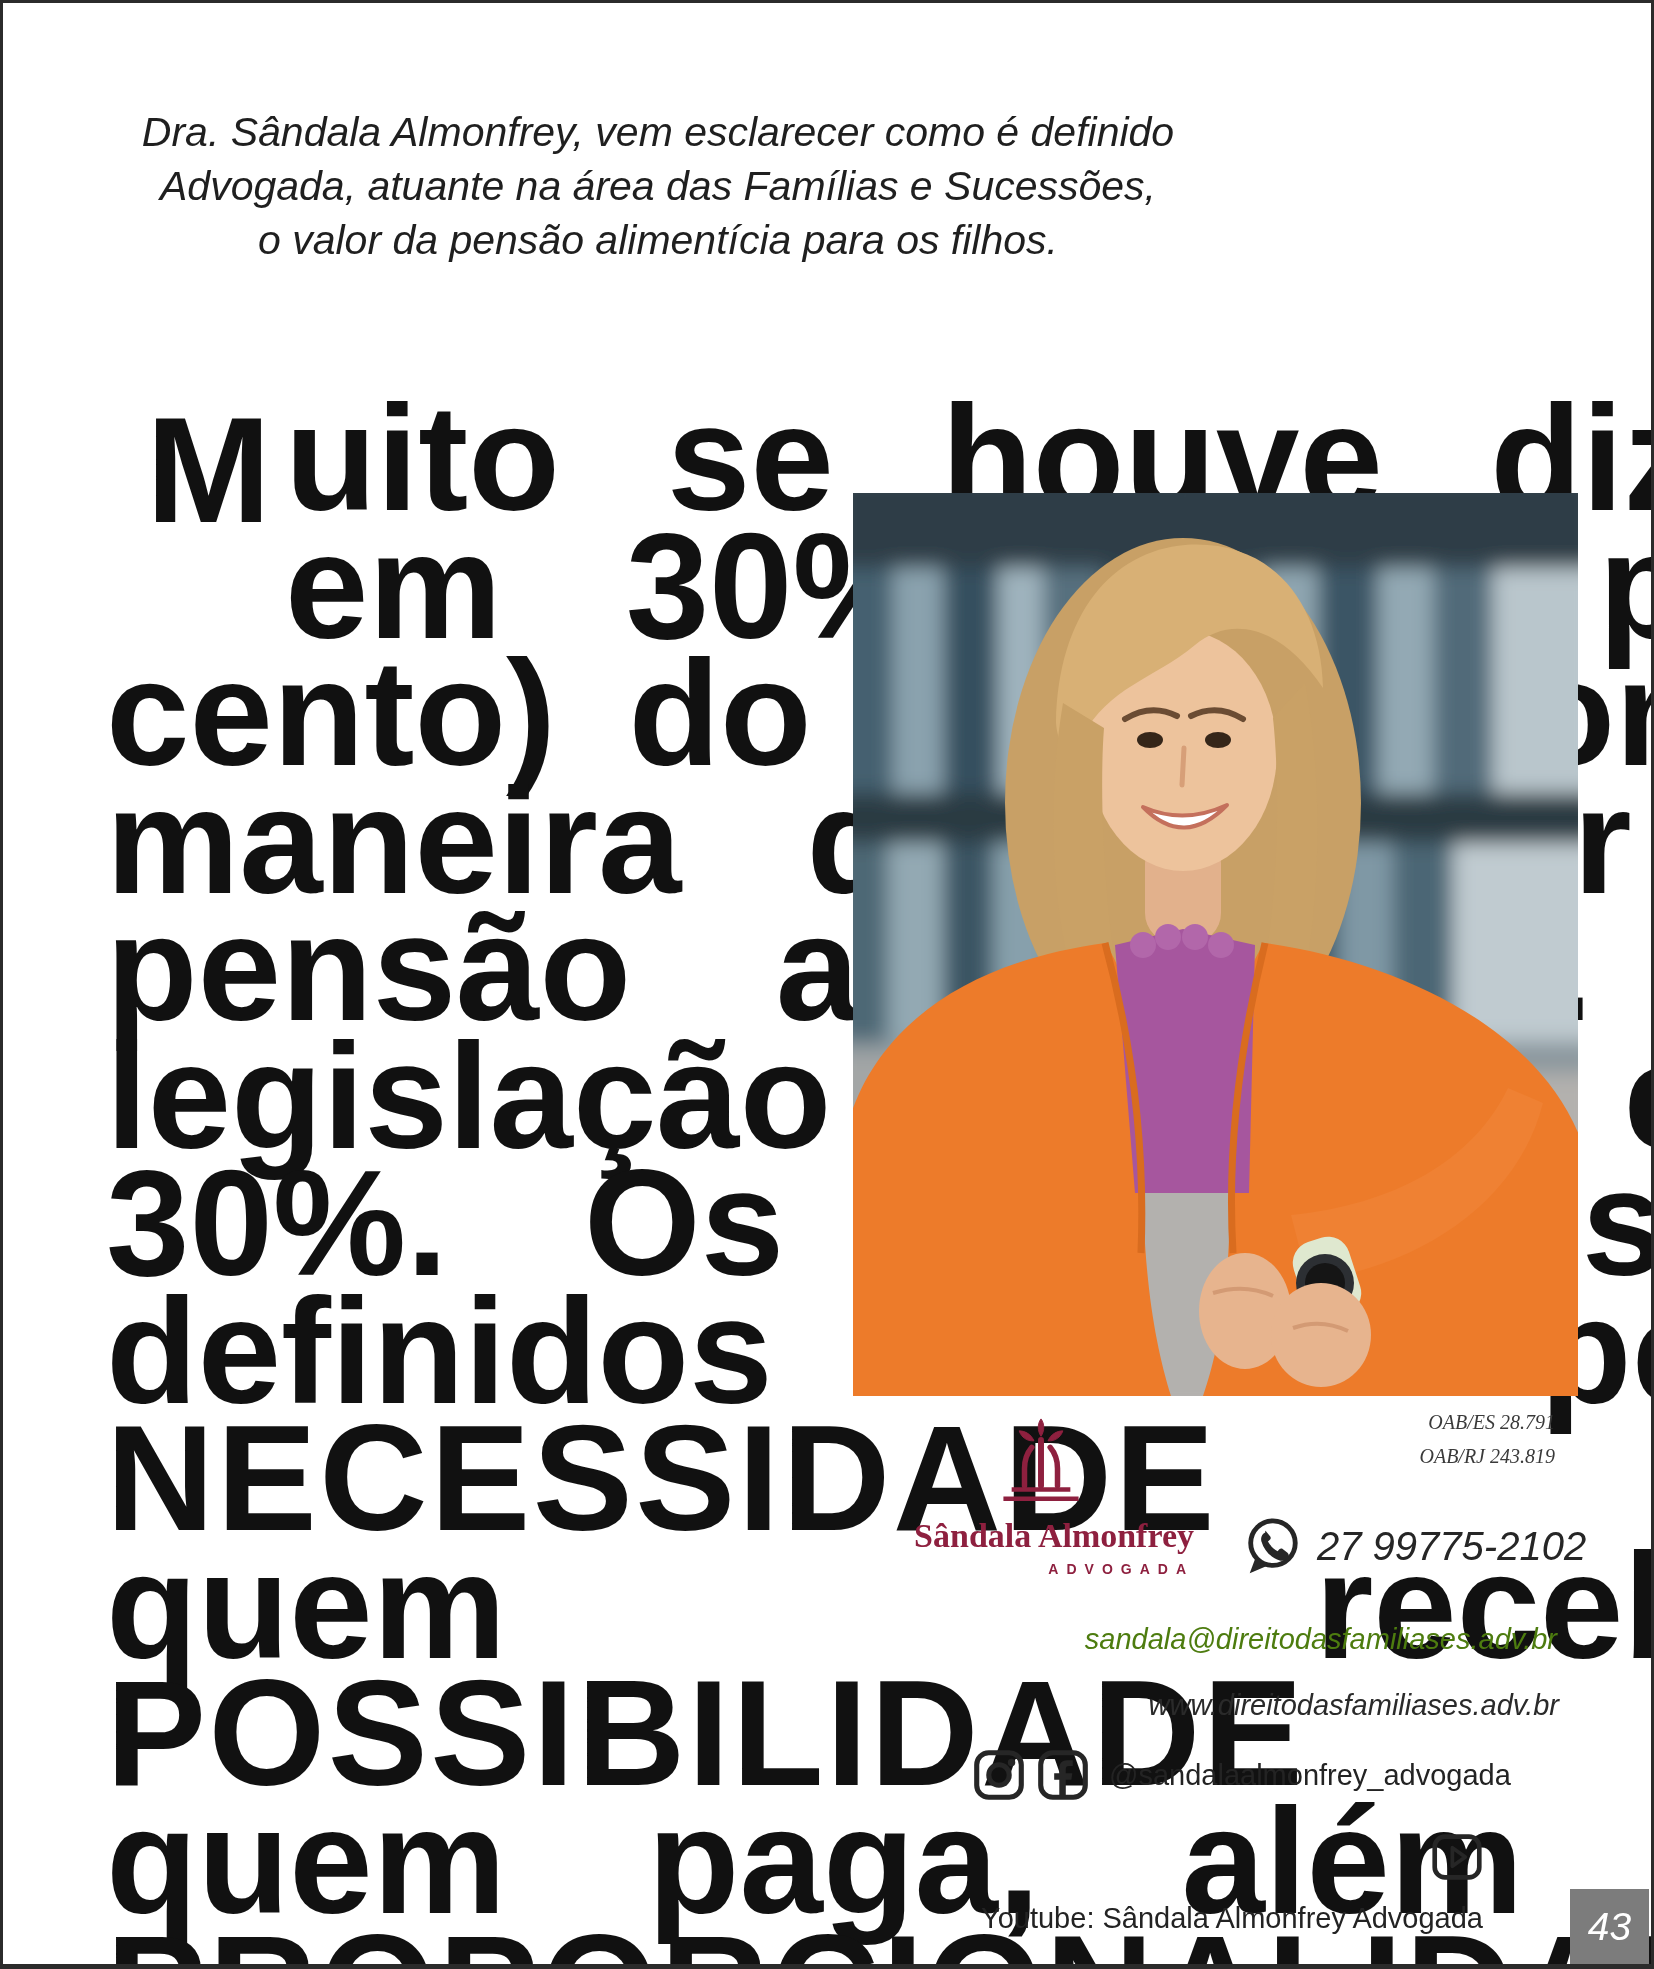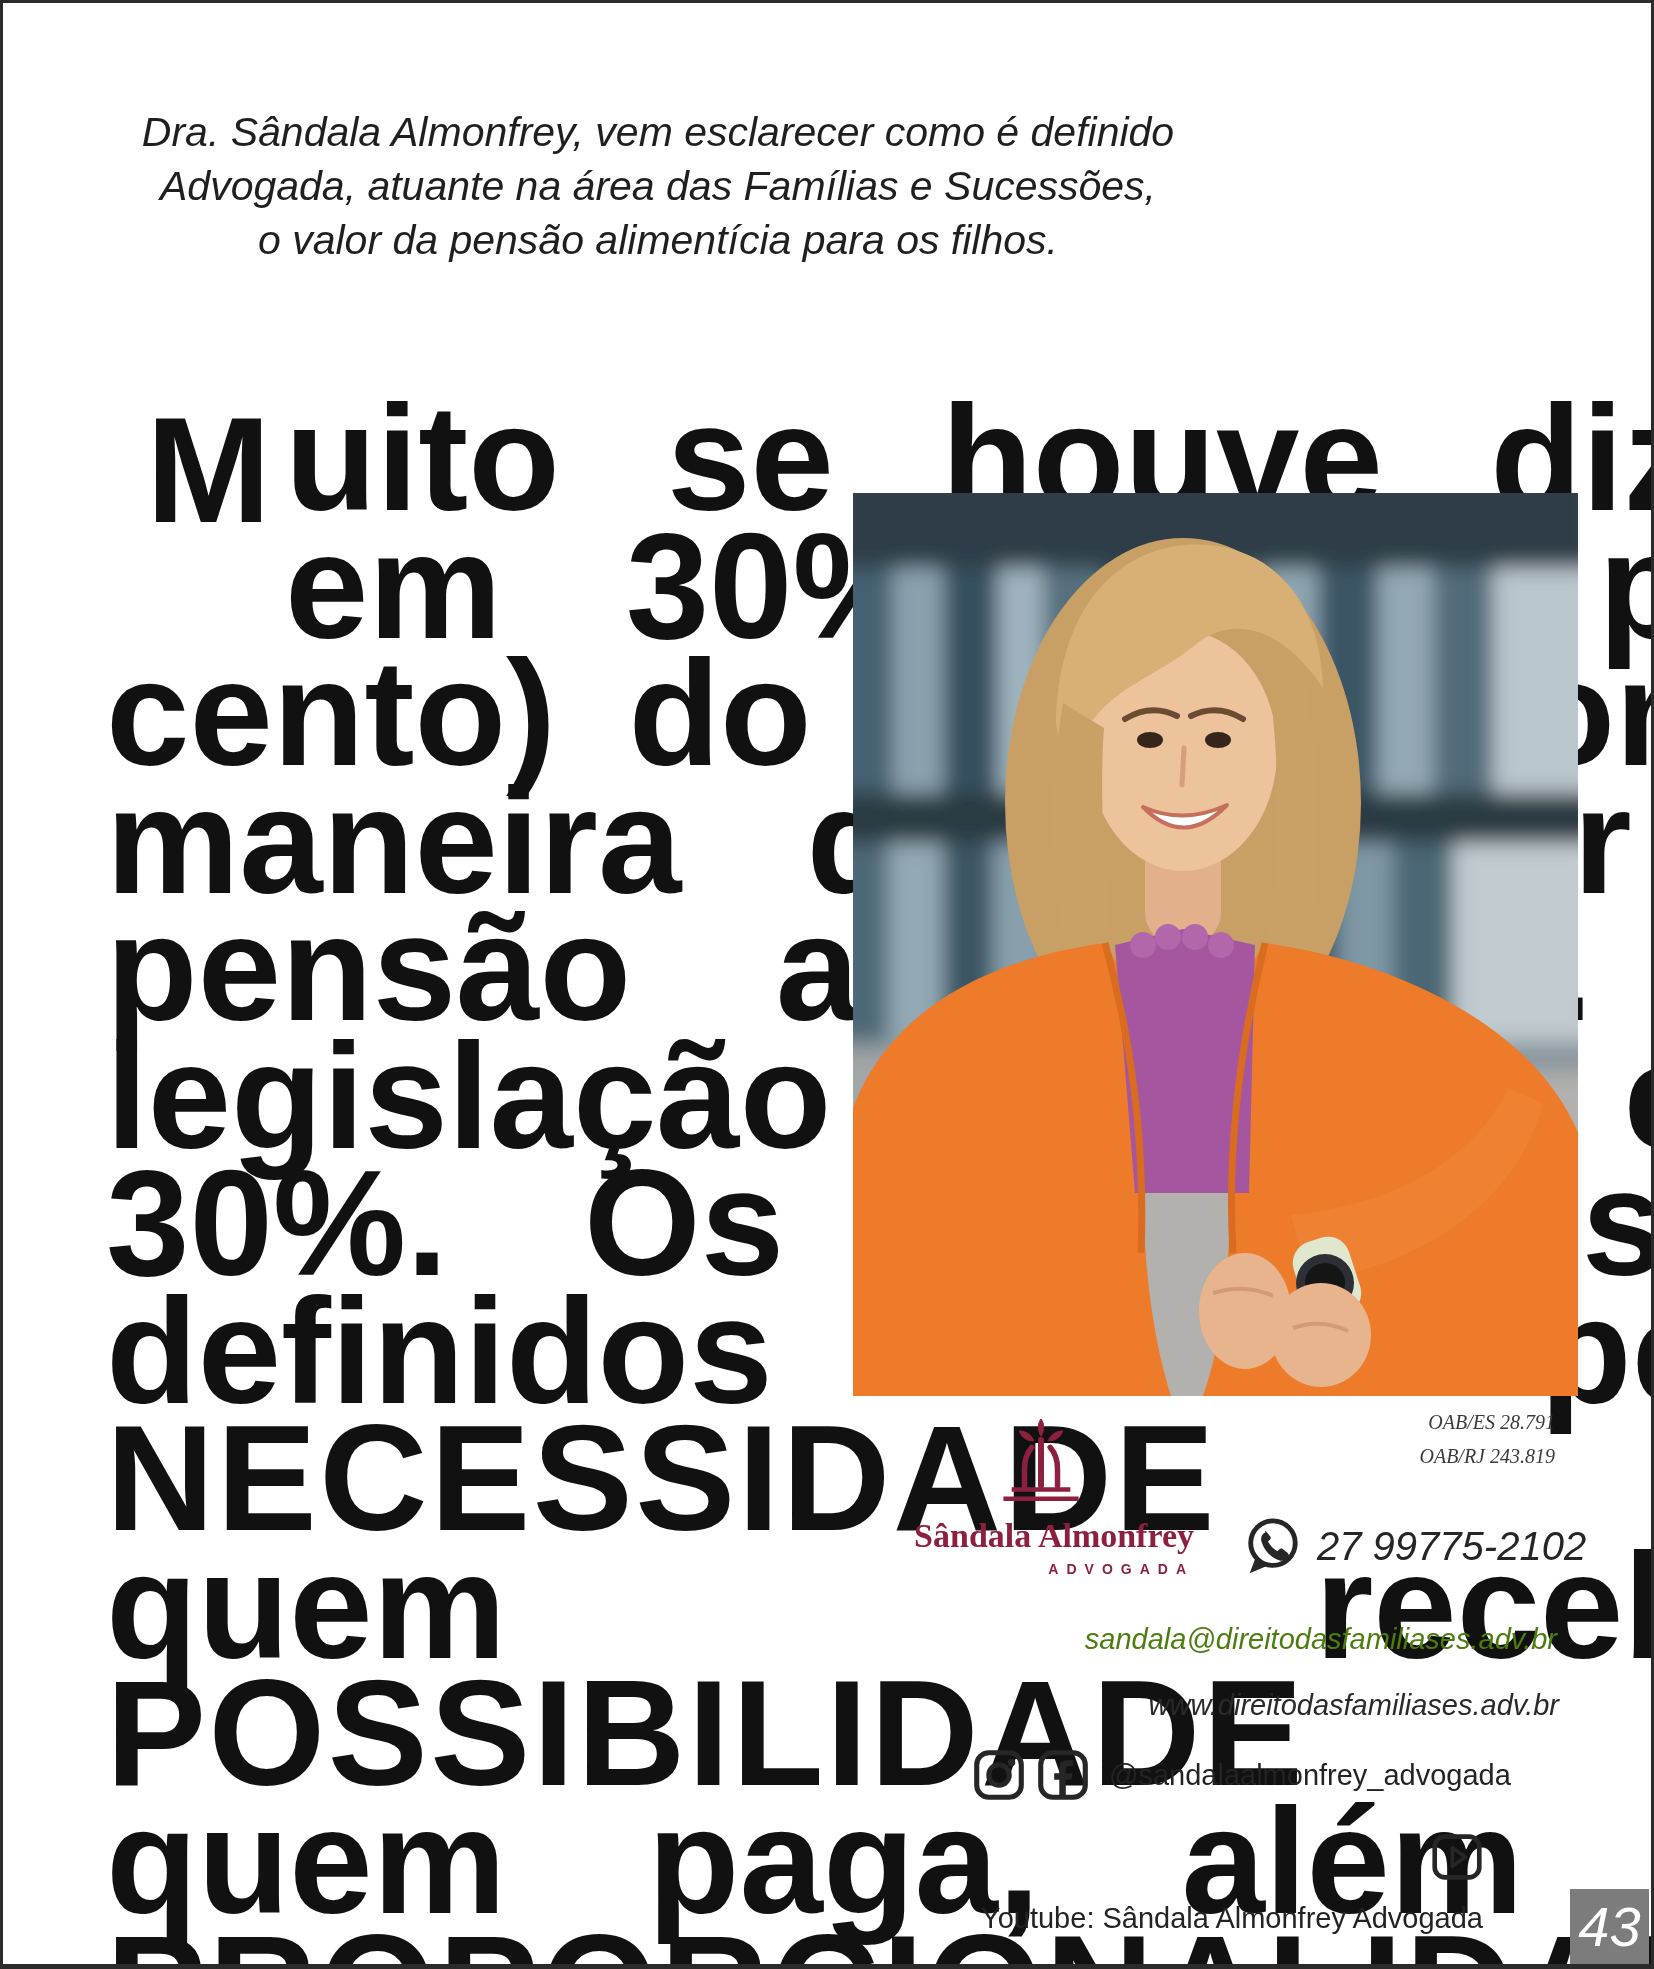--- a/index.html
+++ b/index.html
@@ -60,21 +60,21 @@
   .website{position:absolute;right:92px;top:1686px;font-style:italic;font-size:29px;color:#2a2a2a;}
   
   .social-row{position:absolute;left:970px;top:1744px;display:flex;align-items:center;gap:12px;}
   .youtube-row{position:absolute;left:970px;top:1828px;display:flex;align-items:flex-end;gap:19px;flex-direction:column;}
   .social-text{font-size:29px;color:#232323;margin-left:8px;}
   
   .pagenum{
     position:absolute;right:2px;bottom:0px;
     width:79px;height:75px;background:#7c7c7c;
     display:flex;align-items:center;justify-content:center;
-    color:#ffffff;font-style:italic;font-size:56px;
+    color:#ffffff;font-style:italic;font-size:39px;
   }
   .icon{display:block;}
 </style>
 </head>
 <body>
 
 <div class="page">
 
   <div class="title">
     <div>Dra. Sândala Almonfrey, vem esclarecer como é definido</div>

